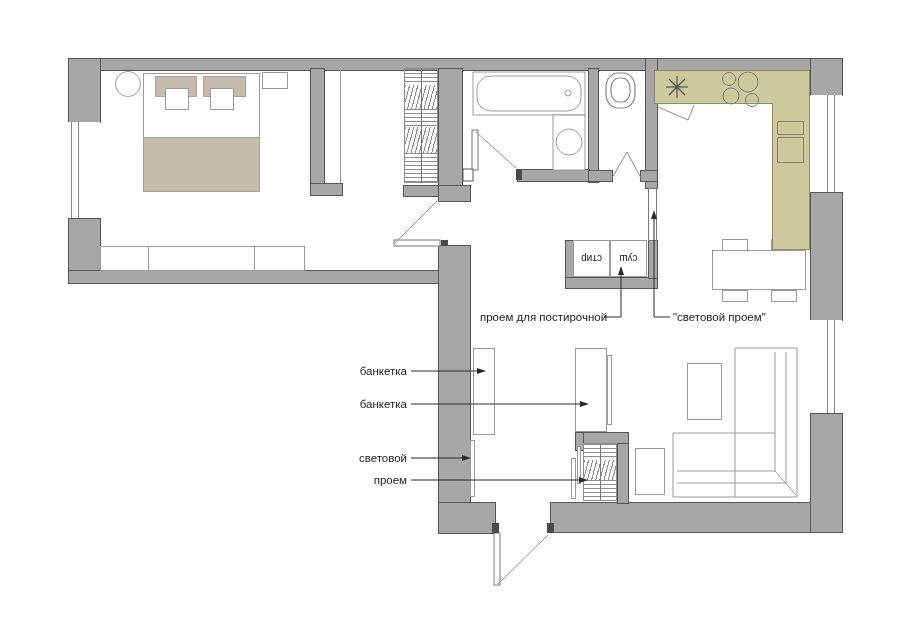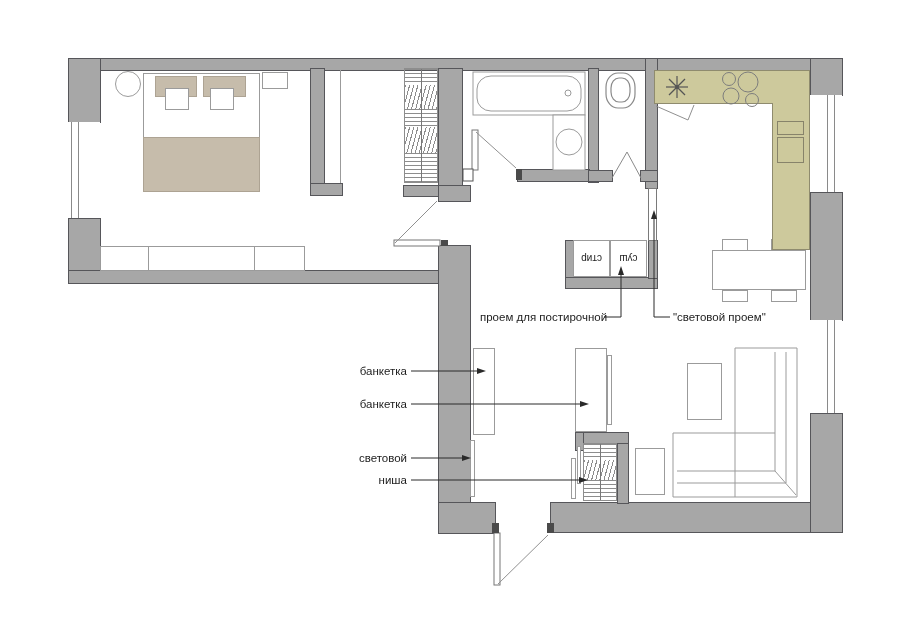--- a/index.html
+++ b/index.html
@@ -196,15 +196,15 @@
       <polyline points="670,317 654,317 654,218" fill="none"></polyline>
       <polygon points="654,210 651,219 657,219" stroke="none"></polygon>
     </g>
   </svg>
 
   <div class="lbl r" style="left:480px;top:311px;width:124px;">проем для постирочной</div>
   <div class="lbl" style="left:673px;top:311px;">"световой проем"</div>
   <div class="lbl r" style="left:307px;top:365px;width:100px;">банкетка</div>
   <div class="lbl r" style="left:307px;top:398px;width:100px;">банкетка</div>
   <div class="lbl r" style="left:307px;top:452px;width:100px;">световой</div>
-  <div class="lbl r" style="left:307px;top:474px;width:100px;">ниша</div>
+  <div class="lbl r" style="left:307px;top:474px;width:100px;">проем</div>
 
 </div>
 
 </body></html>

